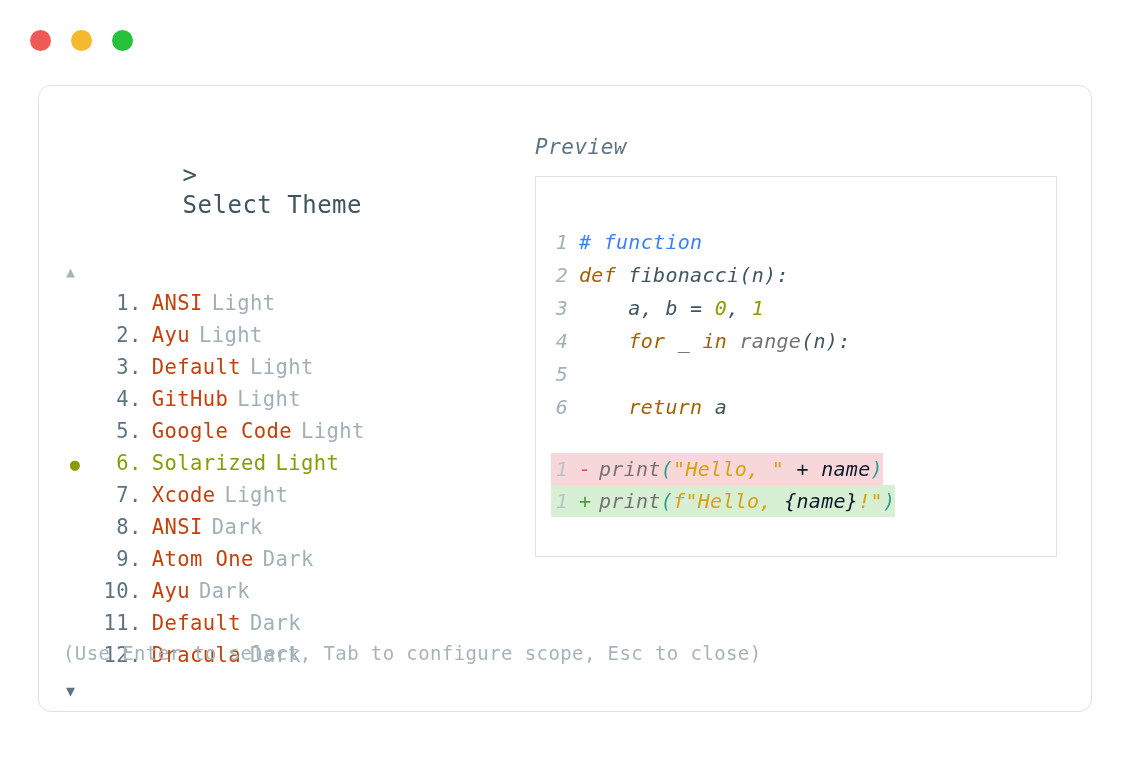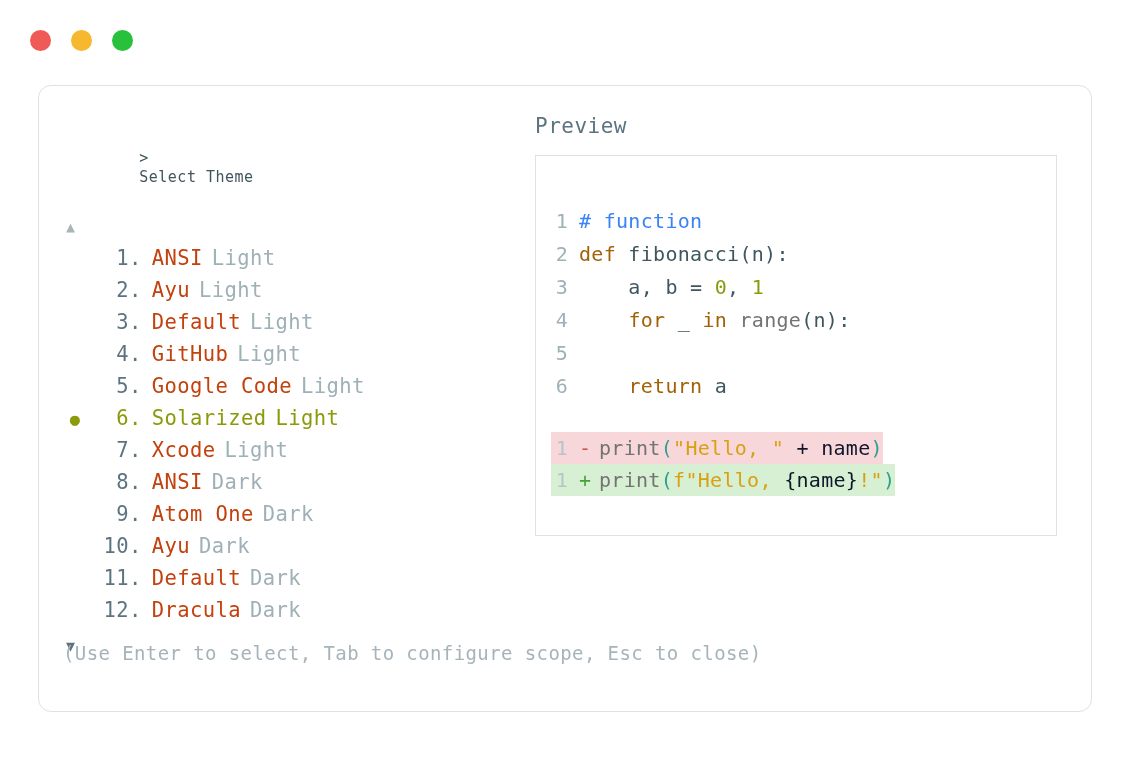--- a/index.html
+++ b/index.html
@@ -52,21 +52,21 @@
   }
 
   
   #theme-pane {
     position: absolute;
     left: 24px;
     top: 44px;
     width: 470px;
   }
   #prompt-line {
-    font-size: 15px;
+    font-size: 24px;
     color: #40545e;
     letter-spacing: 0.5px;
     white-space: pre;
     line-height: 1.25;
   }
   #prompt-caret { color: #40545e; }
 
   .scroll-arrow {
     font-size: 15px;
     line-height: 1;
@@ -126,22 +126,23 @@
     font-size: 19px;
     color: #a6b4ba;
     letter-spacing: 0.4px;
     white-space: pre;
   }
 
   
   #preview-pane {
     position: absolute;
     left: 496px;
-    top: 28px;
+    top: 49px;
     width: 530px;
+    font-style: italic;
   }
   #preview-title {
     font-size: 21px;
     color: #5d7480;
     letter-spacing: 0.5px;
     margin-bottom: 17px;
   }
   #preview-box {
     box-sizing: border-box;
     width: 522px;

